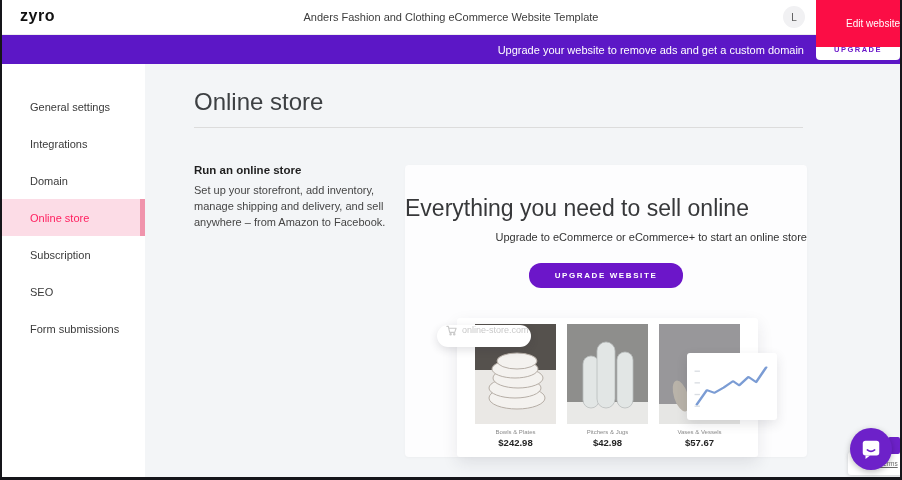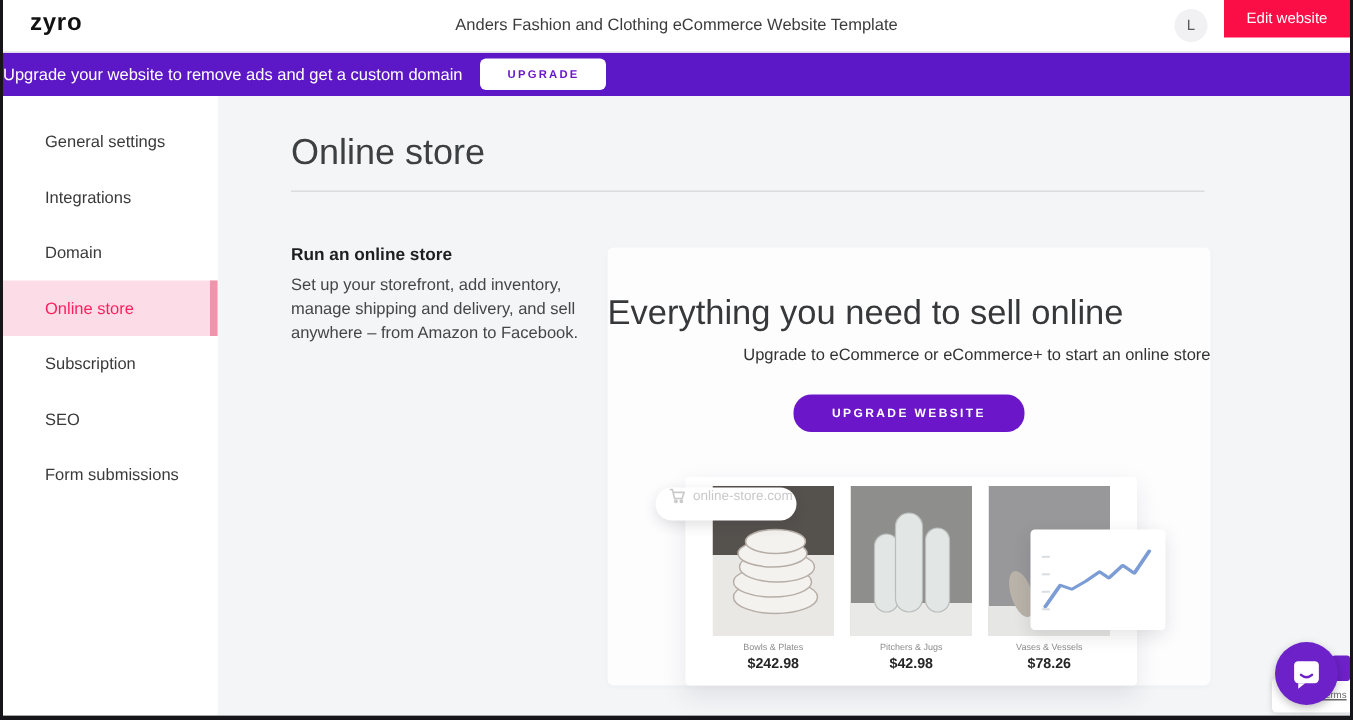--- a/index.html
+++ b/index.html
@@ -10,33 +10,33 @@
 
   
   .topbar { position:absolute; top:0; left:0; right:0; height:35px; background:#fff;
             border-bottom:1px solid #ededed; display:flex; align-items:center; z-index:10; }
   .logo { position:absolute; left:18px; top:7px; font-size:16px; font-weight:bold; color:#111;
           letter-spacing:0.5px; }
   .site-title { flex:1; text-align:center; font-size:11px; color:#3c3c3c; }
   .avatar { position:absolute; right:95px; top:6px; width:22px; height:22px; border-radius:50%;
             background:#f1f1f3; color:#5a5a5a; font-size:10px; display:flex; align-items:center;
             justify-content:center; }
-  .edit-btn { position:absolute; right:0; top:0; width:84px; height:25px; background:#fb0d45;
-              color:#fff; font-size:10px; border:none; cursor:pointer; font-family:inherit; }
+  .edit-btn { position:absolute; right:0; top:0; width:84px; height:47px; background:#fb0d45;
+              color:#fff; font-size:10px; border:none; cursor:pointer; font-family:inherit;text-align:right; }
 
   
   .banner { position:absolute; top:35px; left:0; right:0; height:29px; background:#5c17c6;
-            display:flex; align-items:center; justify-content:flex-start; z-index:9; }
+            display:flex; align-items:center; justify-content:flex-end; z-index:9; }
   .banner-text { color:#fff; font-size:11px; }
   .banner-btn { margin-left:12px; background:#fff; color:#6a16c9; font-size:7.5px; font-weight:bold;
                 letter-spacing:1.5px; border:none; border-radius:4px; padding:6px 18px;
                 cursor:pointer; font-family:inherit; }
 
   
-  .sidebar { position:absolute; top:64px; left:0; bottom:0; width:143px; background:#fff;
+  .sidebar { position:absolute; top:76px; left:0; bottom:0; width:143px; background:#fff;
              padding-top:12px; z-index:5; }
   .side-item { height:37px; display:flex; align-items:center; padding-left:28px; font-size:11px;
                color:#3a3a3a; cursor:pointer; position:relative; }
   .side-item.active { background:#fcdce6; color:#ff1f5f; }
   .side-item.active::after { content:""; position:absolute; right:0; top:0; bottom:0; width:5px;
                              background:#f094ac; }
 
   
   .main { position:absolute; top:64px; left:143px; right:0; bottom:0; background:#f3f5f7; }
   .page-title { position:absolute; left:49px; top:24px; font-size:24px; font-weight:400; color:#3d4043; }
@@ -156,21 +156,21 @@
         </div>
         <div class="product">
           <svg class="photo" viewBox="0 0 81 100" preserveAspectRatio="none">
             <rect width="81" height="100" fill="#98979a"></rect>
               <rect y="80" width="81" height="20" fill="#e6e6e4"></rect>
             <ellipse cx="62" cy="72" rx="14" ry="18" fill="#cfcecb"></ellipse>
             <ellipse cx="45" cy="74" rx="18" ry="14" fill="#8b7b6e"></ellipse>
             <ellipse cx="22" cy="72" rx="7" ry="16" fill="#b9b3a9" transform="rotate(-18 22 72)"></ellipse>
           </svg>
           <div class="p-name">Vases &amp; Vessels</div>
-          <div class="p-price">$78.26</div>
+          <div class="p-price">$57.67</div>
         </div>
       </div>
 
       <div class="url-pill">
         <svg width="11" height="11" viewBox="0 0 24 24" fill="none" stroke="#c9c9c9" stroke-width="2.4" stroke-linecap="round" stroke-linejoin="round">
           <path d="M2 3h3l3 13h11l3-9H7"></path>
             <circle cx="10" cy="20" r="1.6"></circle>
             <circle cx="18" cy="20" r="1.6"></circle>
         </svg>
         <span>online-store.com</span>

